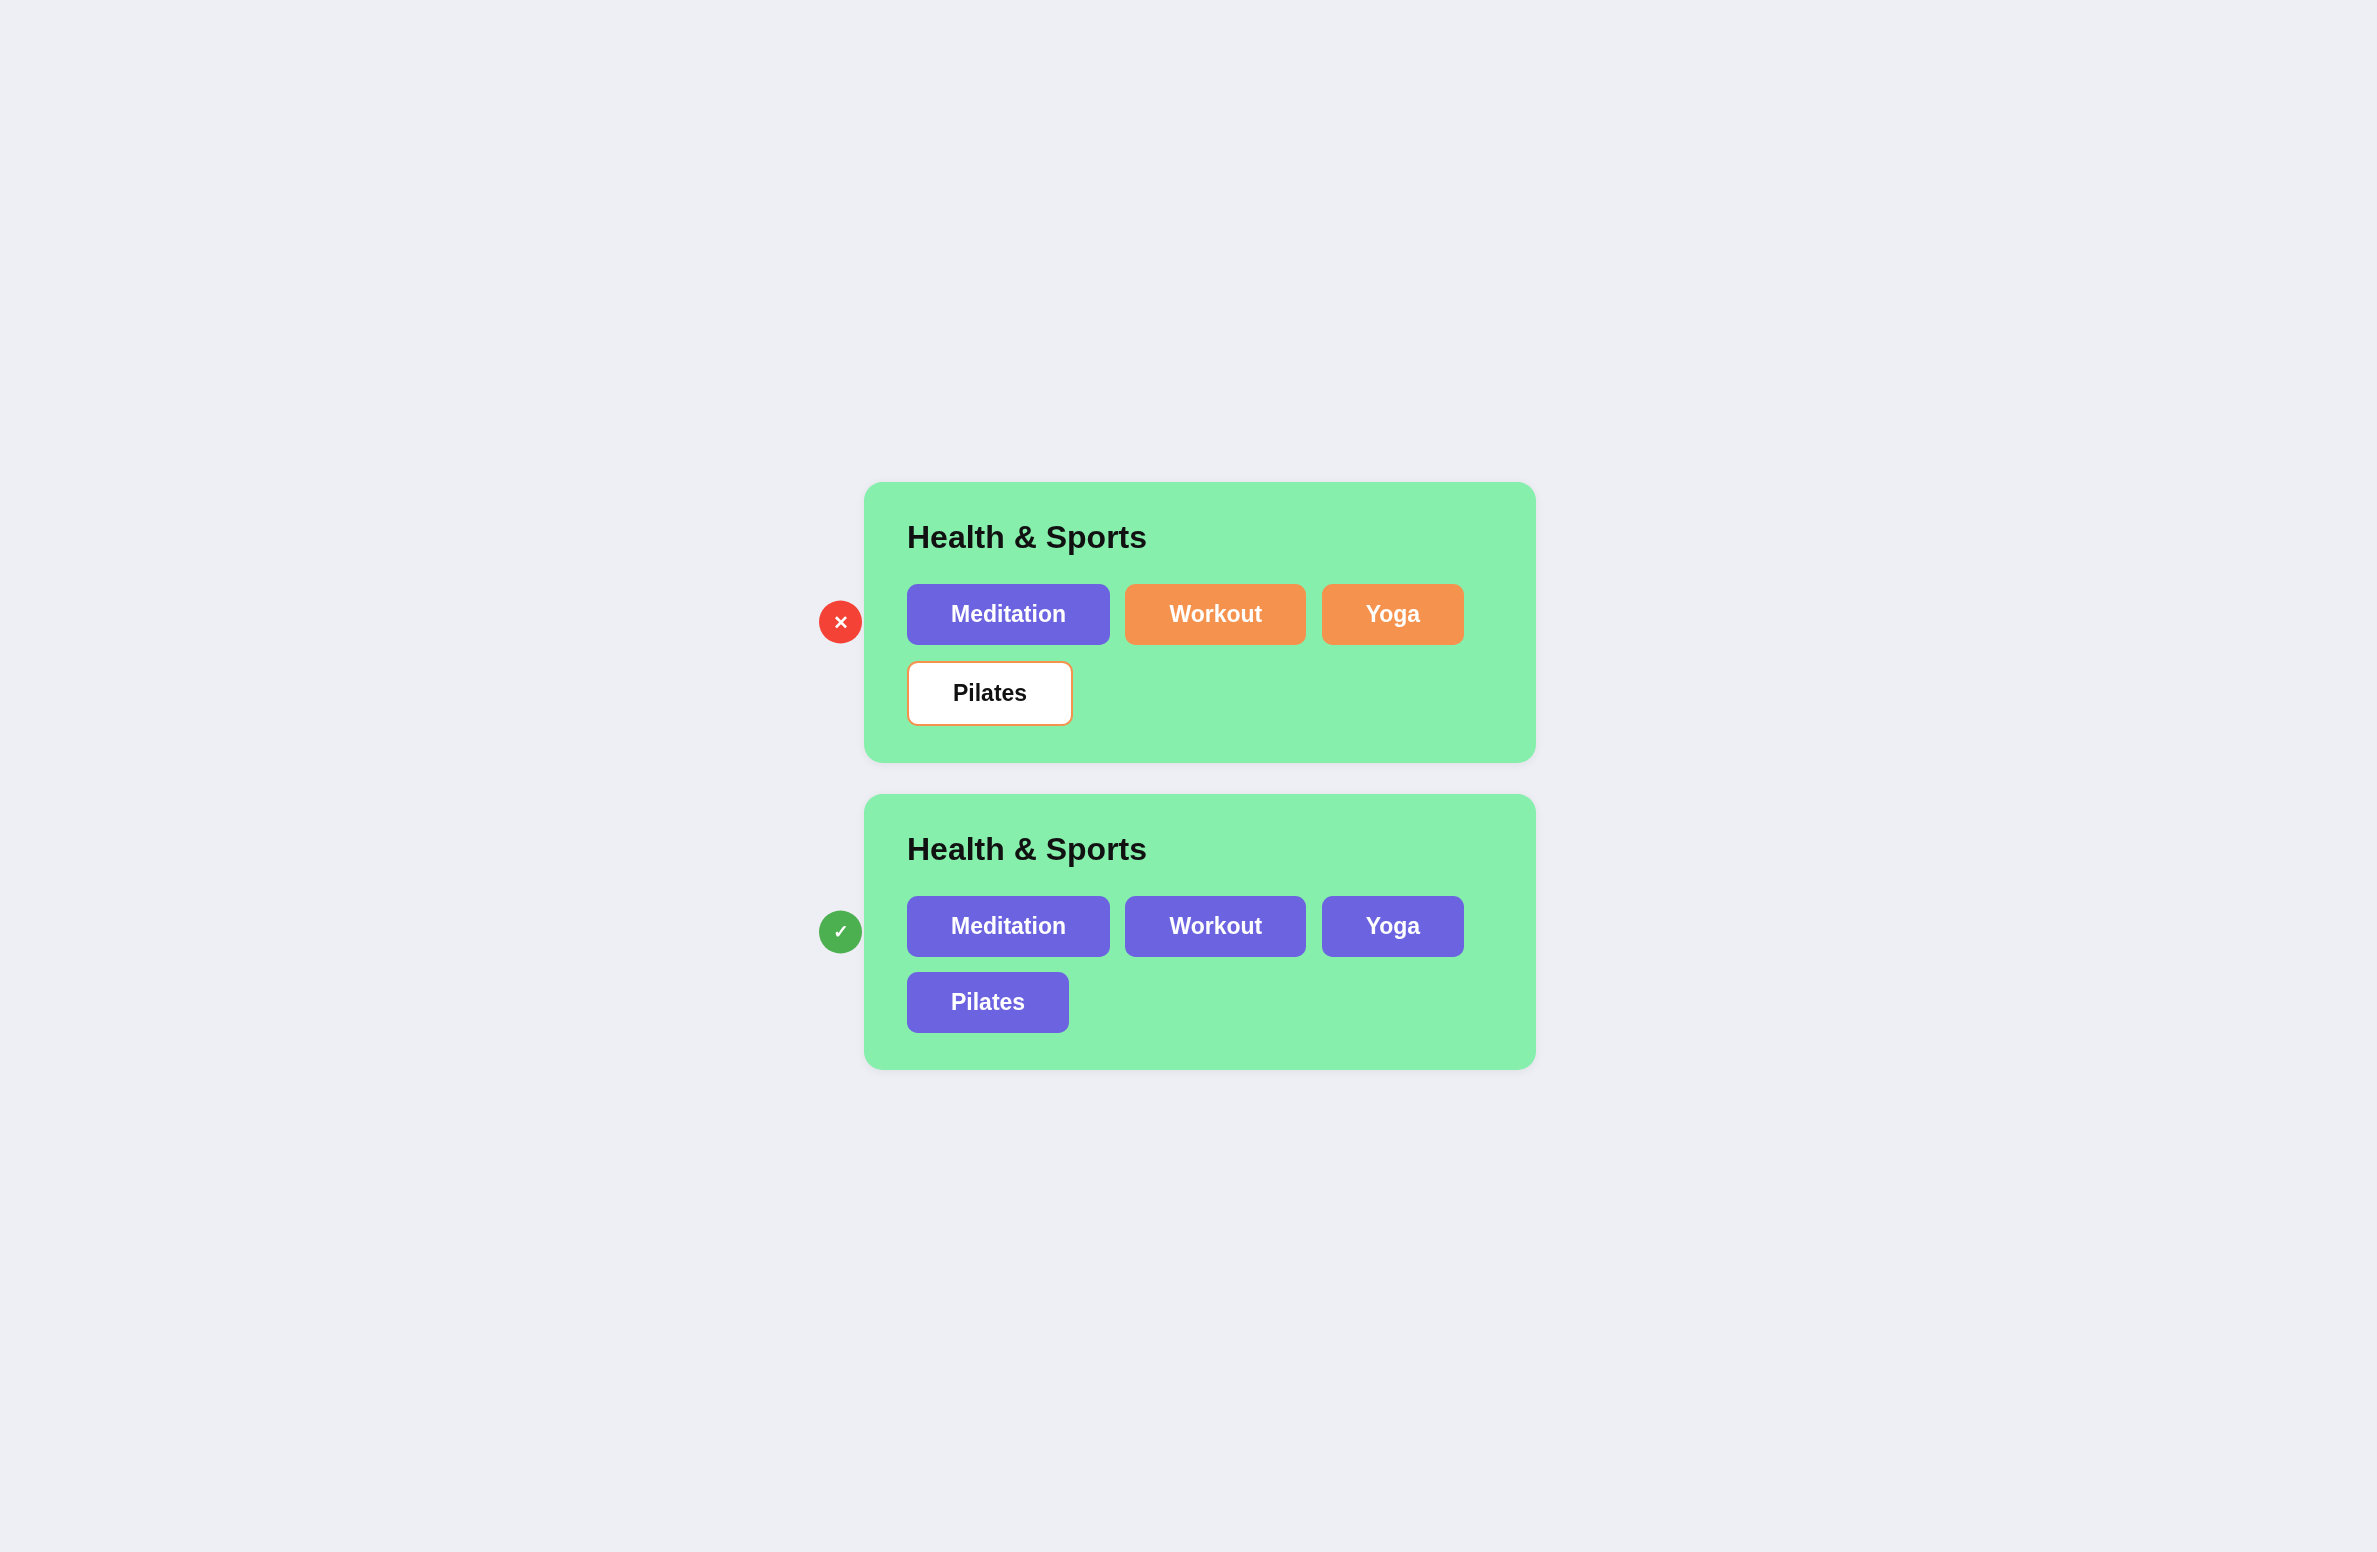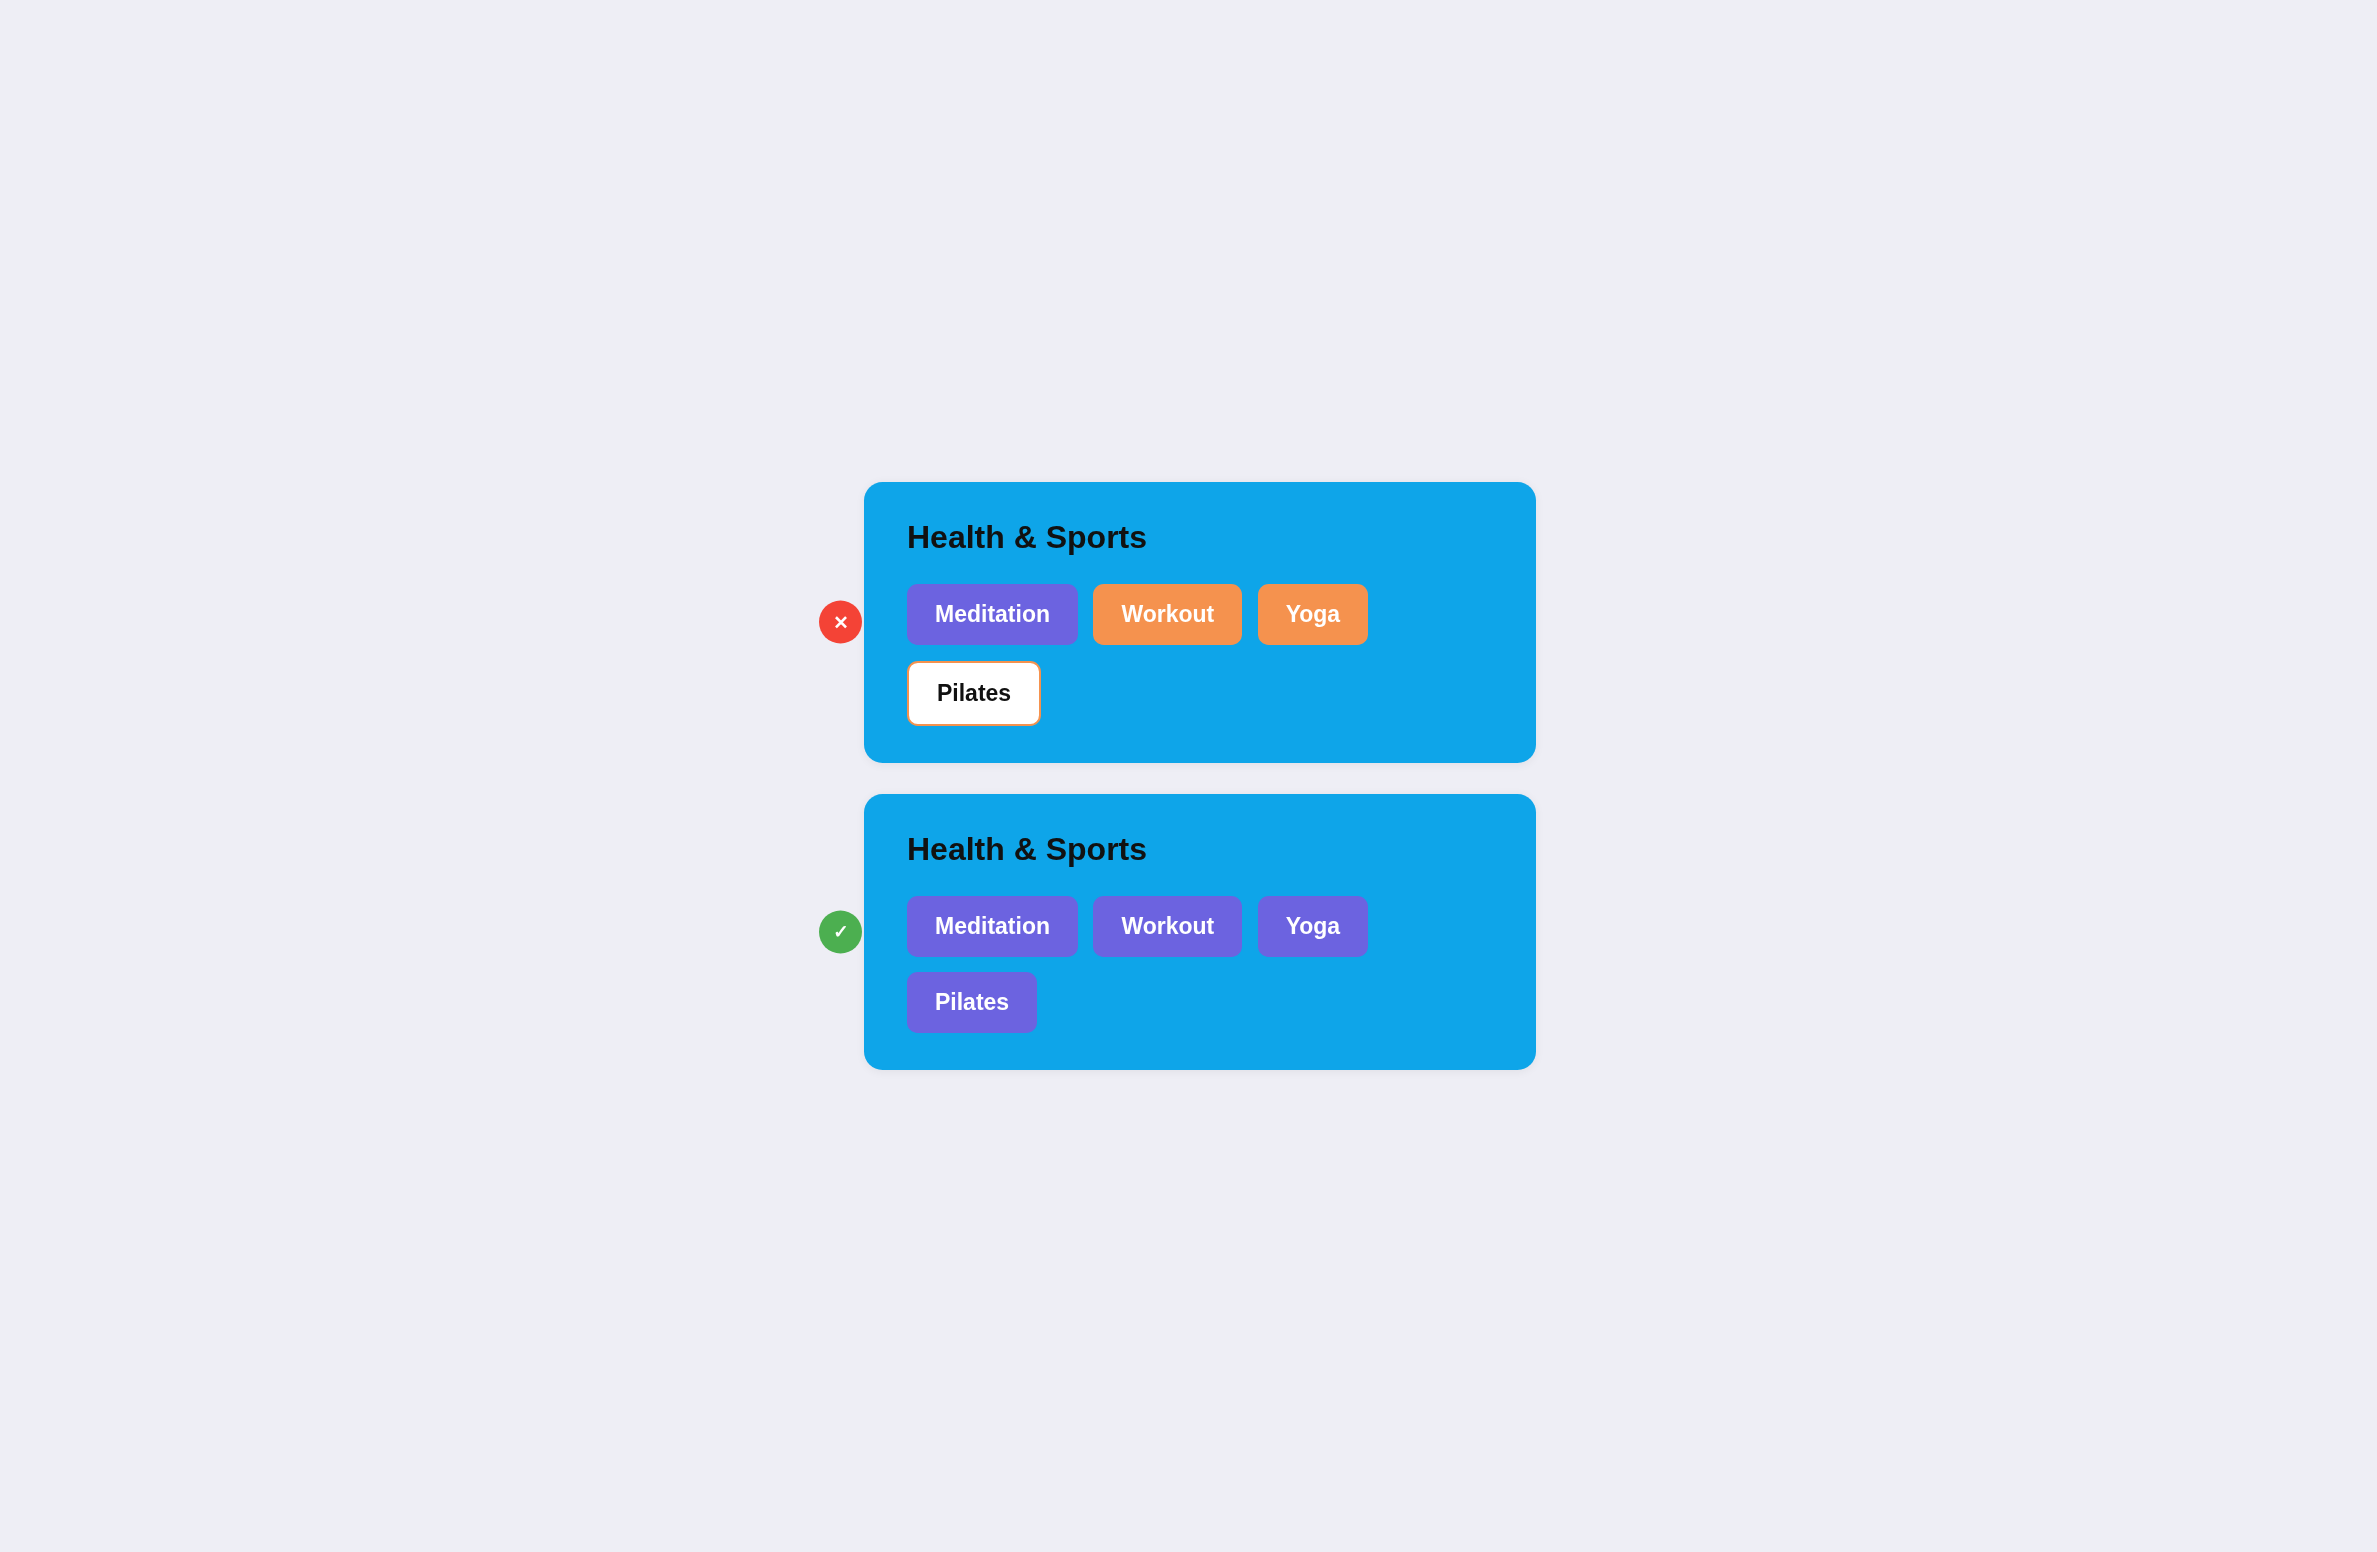--- a/index.html
+++ b/index.html
@@ -46,21 +46,21 @@
 
     .badge.error {
       background-color: #f44336;
     }
 
     .badge.success {
       background-color: #4caf50;
     }
 
     .card {
-      background: #0ea5e9;
+      background: #86efac;
       border-radius: 18.5px;
       padding: 37px 43px;
       box-shadow: 0 1.5px 9.3px rgba(0,0,0,0.06);
       margin-left: 23px;
     }
 
     .card-title {
       font-size: 32px;
       font-weight: 800;
       color: #111;
@@ -68,21 +68,21 @@
     }
 
     .tags-row {
       display: flex;
       flex-direction: row;
       gap: 15.4px;
       flex-wrap: wrap;
     }
 
     .tag {
-      padding: 17px 28px;
+      padding: 17px 44px;
       border-radius: 10.8px;
       font-size: 23px;
       font-weight: 600;
       cursor: pointer;
       border: none;
       outline: none;
     }
 
     
     .tag-purple {

